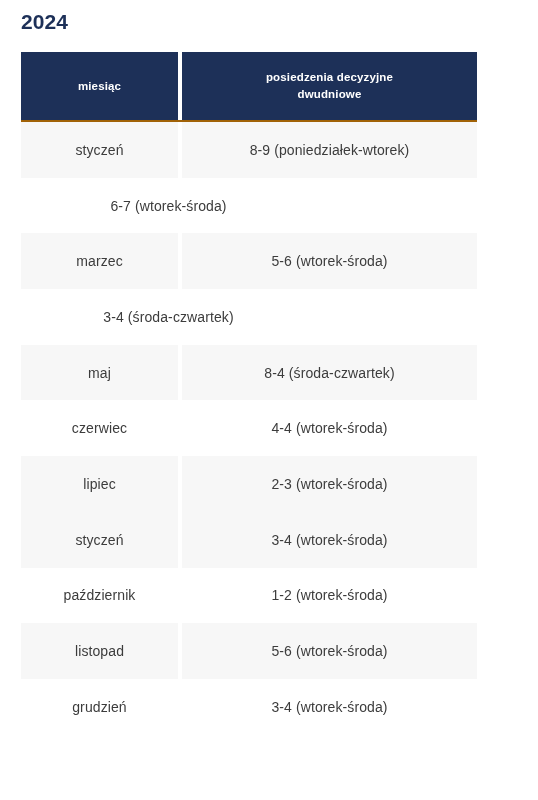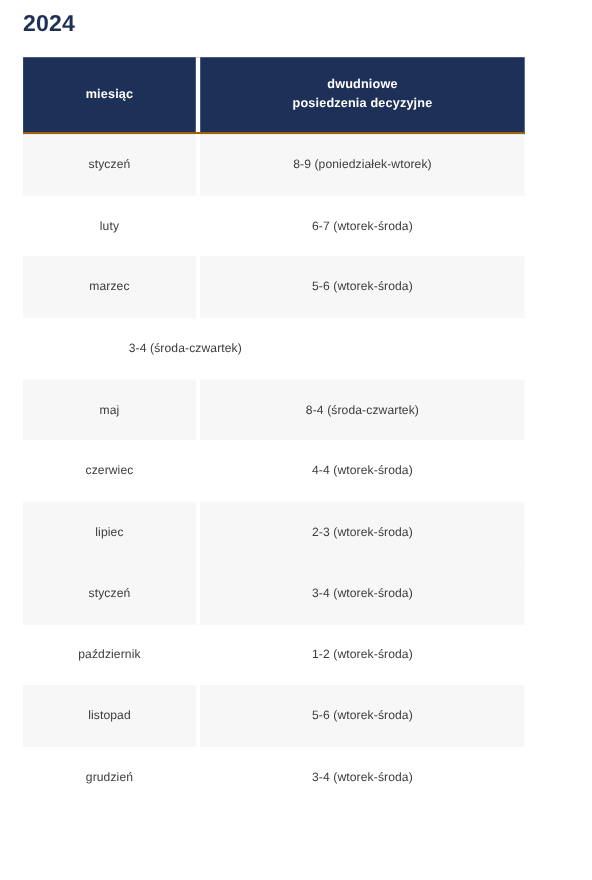--- a/index.html
+++ b/index.html
@@ -77,21 +77,21 @@
   }
   .table-row {
     display: flex;
     height: 55.7px;
   }
   .table-row .cell {
     display: flex;
     align-items: center;
     justify-content: center;
     text-align: center;
-    font-size: 11px;
+    font-size: 14px;
     color: #3c3c3c;
     letter-spacing: 0.1px;
     box-sizing: border-box;
     padding: 0 6px;
   }
   .table-row .cell.col-month {
     width: 161px;
     border-right: 4px solid #ffffff;
   }
   .table-row .cell.col-session {
@@ -110,33 +110,32 @@
 <div class="page">
 
   <div class="page-title">2024</div>
 
   <div class="schedule-table">
 
     <div class="table-header">
       <div class="hcell col-month">miesiąc</div>
       <div class="hcell col-session">
         <div>
+          <span class="hline">posiedzenia decyzyjne</span>
           <span class="hline">dwudniowe</span>
-          <span class="hline">posiedzenia decyzyjne</span>
         </div>
       </div>
     </div>
 
     <div class="table-body" id="table-body">
         <div class="table-row striped">
           <div class="cell col-month">styczeń</div>
           <div class="cell col-session">8-9 (poniedziałek-wtorek)</div>
         </div>
         <div class="table-row plain">
-          <div class="cell col-month">luty</div>
           <div class="cell col-session">6-7 (wtorek-środa)</div>
         </div>
         <div class="table-row striped">
           <div class="cell col-month">marzec</div>
           <div class="cell col-session">5-6 (wtorek-środa)</div>
         </div>
         <div class="table-row plain">
           <div class="cell col-session">3-4 (środa-czwartek)</div>
         </div>
         <div class="table-row striped">

